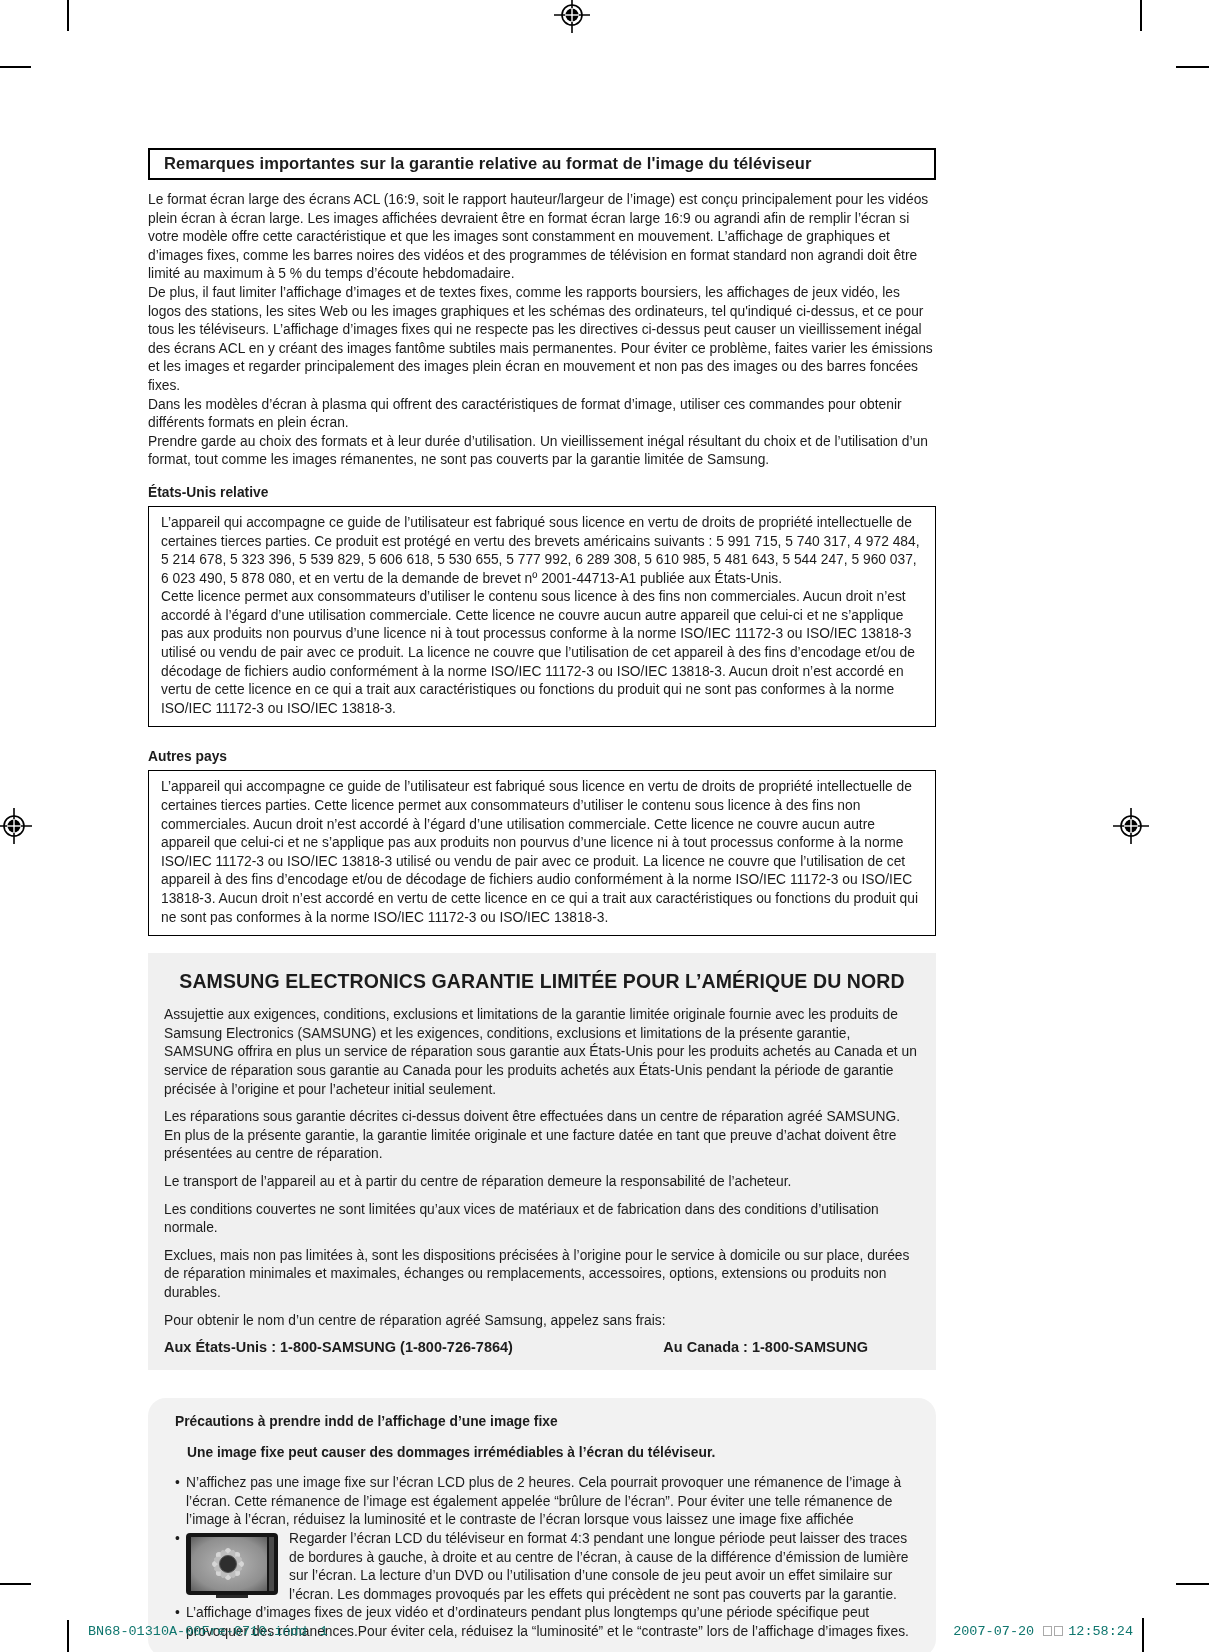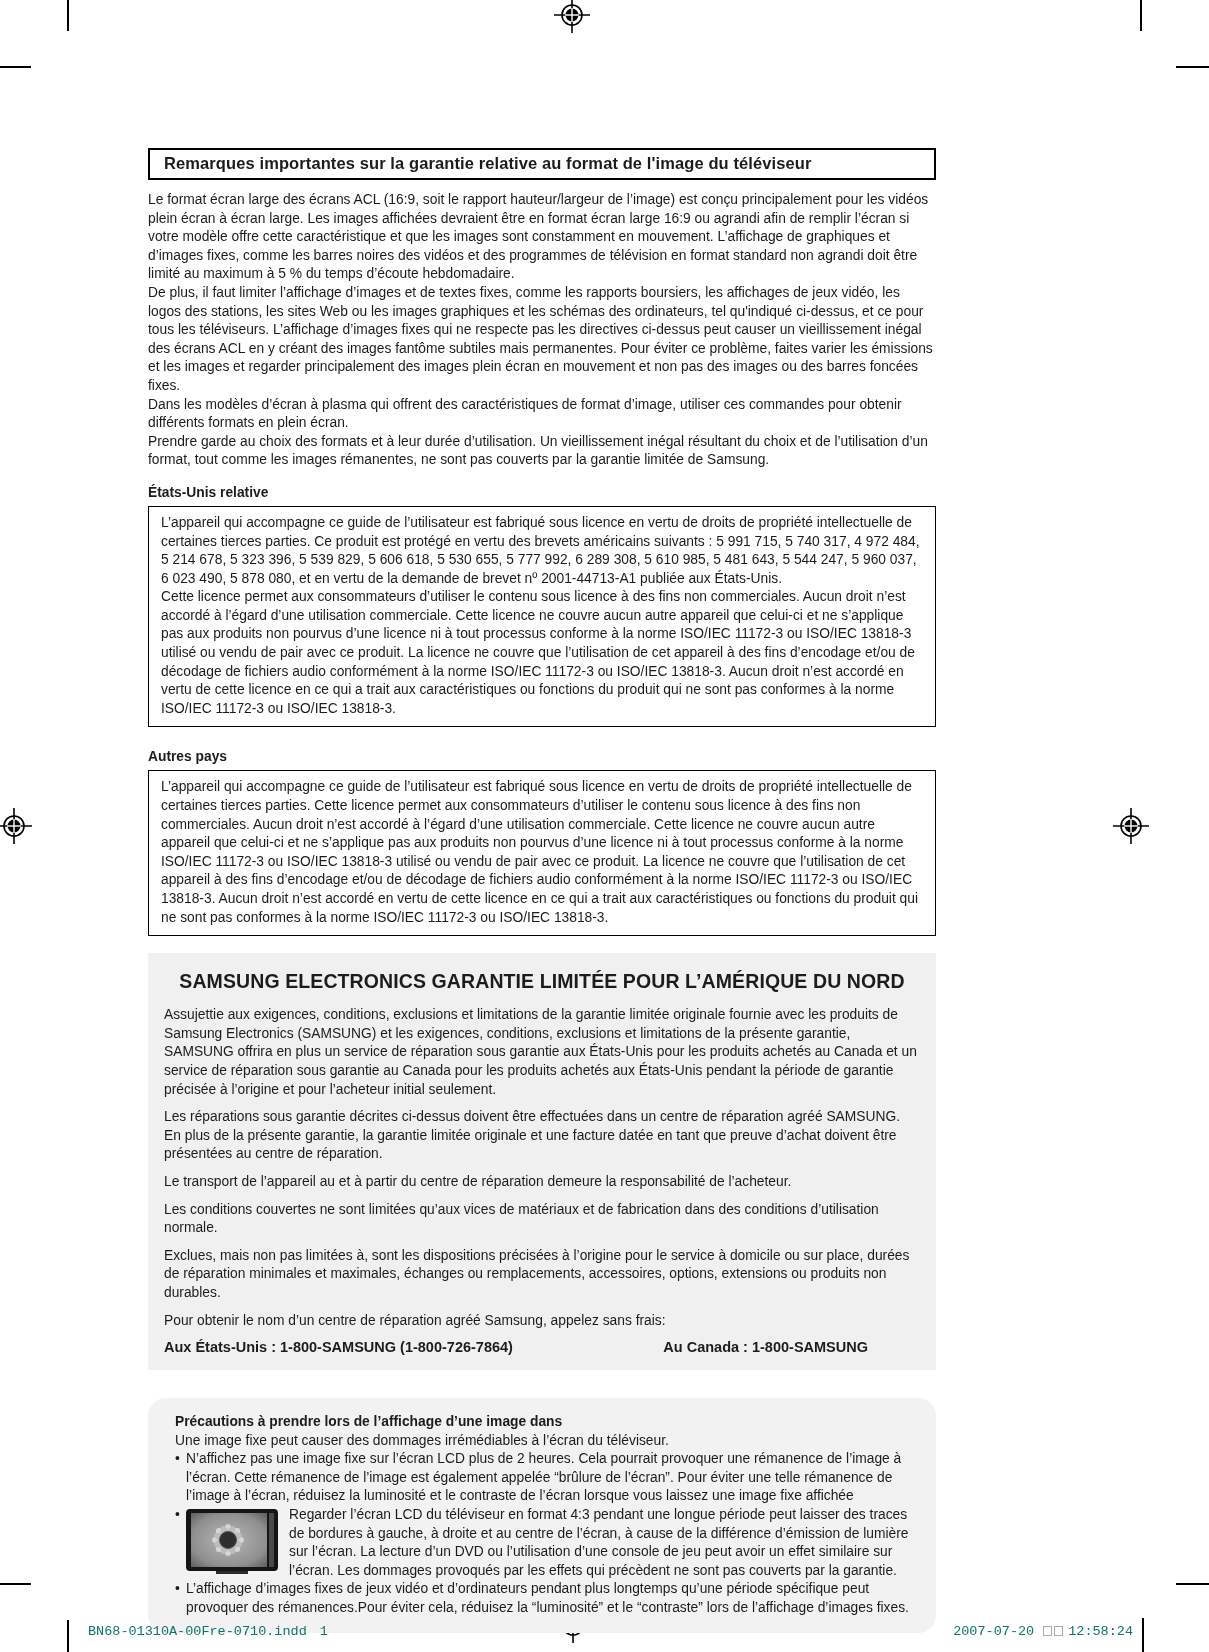--- a/index.html
+++ b/index.html
@@ -51,21 +51,21 @@
   }
   .precautions-box {
     background: #f2f2f2;
     border-radius: 18px;
     margin-top: 28px;
     padding: 15px 24px 15px 27px;
     font-size: 13.8px;
     line-height: 18.6px;
   }
   .precautions-box h3 { margin: 0; font-size: 13.8px; }
-  .precautions-intro { margin: 0; }
+  .precautions-intro { margin: 12px; font-weight: bold; }
   .bullet-row { display: flex; align-items: flex-start; margin: 0; }
   .bullet-marker { flex: none; width: 11px; }
   .bullet-text { flex: 1; }
   .tv-figure { flex: none; margin: 3px 11px 2px 0; line-height: 0; }
   .copyright { margin-top: 24px; font-size: 13.5px; }
   
   .footer-left, .footer-right {
     position: absolute;
     top: 1624px;
     font-family: Liberation Mono, monospace;
@@ -163,21 +163,21 @@
       <p>Les conditions couvertes ne sont limitées qu’aux vices de matériaux et de fabrication dans des conditions d’utilisation normale.</p>
       <p>Exclues, mais non pas limitées à, sont les dispositions précisées à l’origine pour le service à domicile ou sur place, durées de réparation minimales et maximales, échanges ou remplacements, accessoires, options, extensions ou produits non durables.</p>
       <p>Pour obtenir le nom d’un centre de réparation agréé Samsung, appelez sans frais:</p>
       <div class="phone-row">
         <span>Aux États-Unis : 1-800-SAMSUNG (1-800-726-7864)</span>
         <span>Au Canada : 1-800-SAMSUNG</span>
       </div>
     </div>
 
     <div class="precautions-box">
-      <h3>Précautions à prendre lors de l’affichage d’une image dans</h3>
+      <h3>Précautions à prendre indd de l’affichage d’une image fixe</h3>
       <p class="precautions-intro">Une image fixe peut causer des dommages irrémédiables à l’écran du téléviseur.</p>
 
       <div class="bullet-row">
         <span class="bullet-marker">•</span>
         <div class="bullet-text">N’affichez pas une image fixe sur l’écran LCD plus de 2 heures. Cela pourrait provoquer une rémanence de l’image à l’écran. Cette rémanence de l’image est également appelée “brûlure de l’écran”. Pour éviter une telle rémanence de l’image à l’écran, réduisez la luminosité et le contraste de l’écran lorsque vous laissez une image fixe affichée</div>
       </div>
 
       <div class="bullet-row">
         <span class="bullet-marker">•</span>
         <span class="tv-figure">

